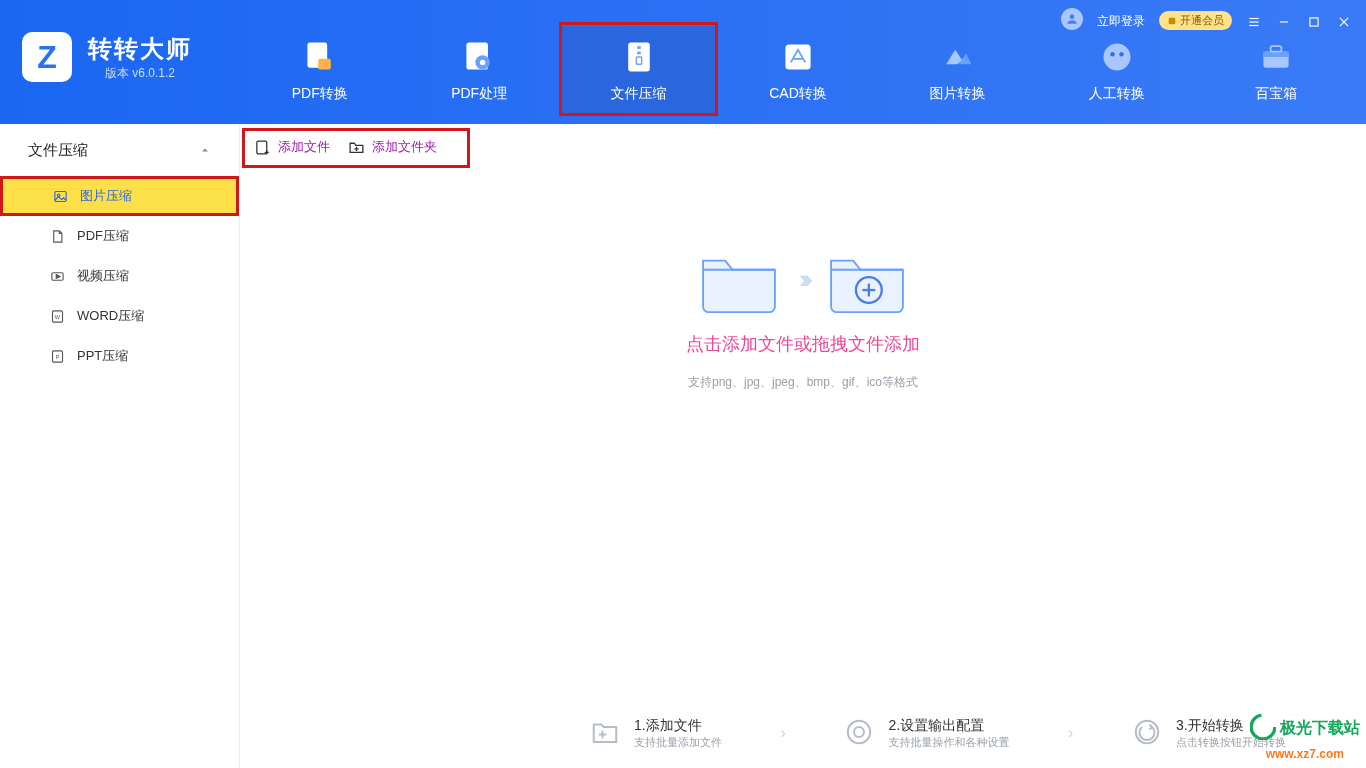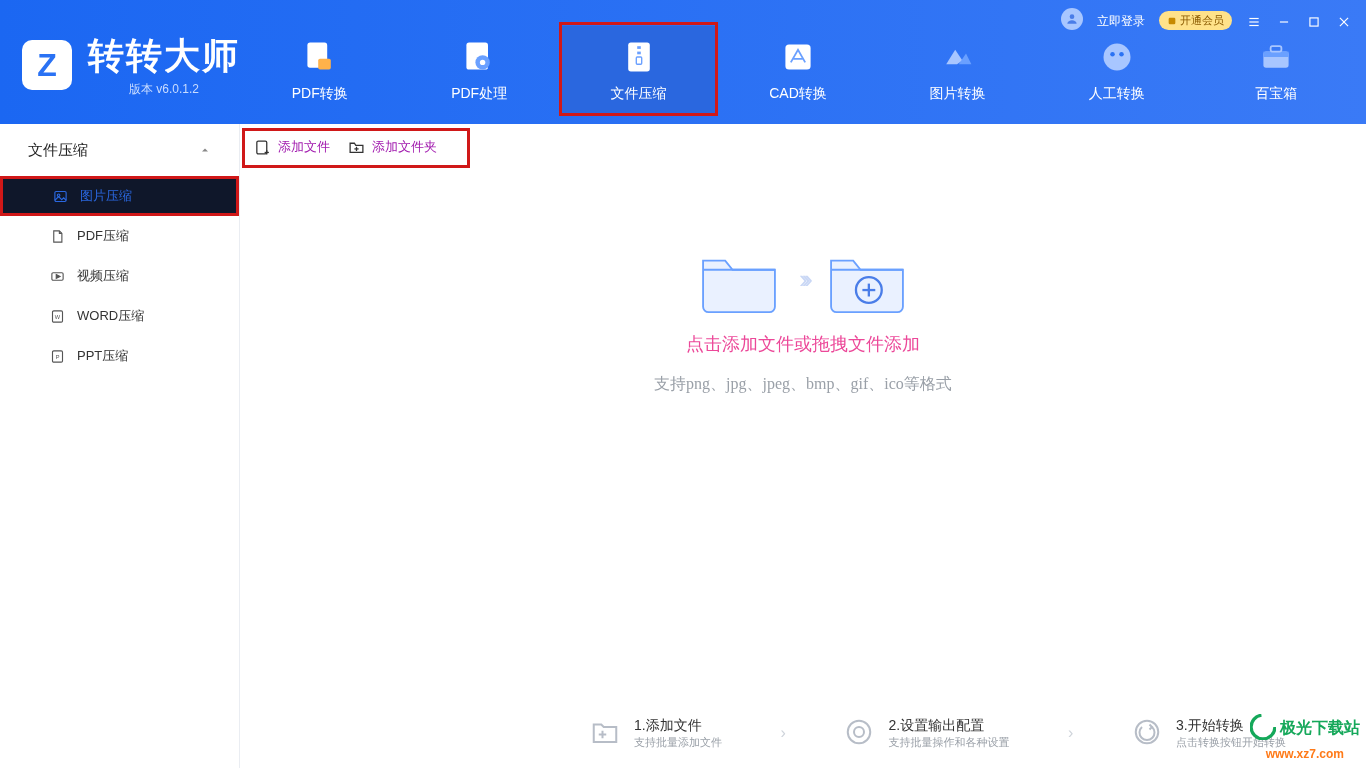--- a/index.html
+++ b/index.html
@@ -8,50 +8,50 @@
 .header { height: 124px; background: linear-gradient(90deg, #1b67f2 0%, #3a7af6 100%); position: relative; }
 .titlebar { height: 30px; display: flex; justify-content: flex-end; align-items: flex-end; padding: 6px 14px 0; gap: 14px; }
 .avatar { width: 22px; height: 22px; border-radius: 50%; background: #a8c6ff; display:flex; align-items:center; justify-content:center;}
 .login-text { color: #fff; font-size: 12px; cursor: pointer; }
 .vip-badge { background: #ffe28a; color: #8a5a00; font-size: 11px; padding: 2px 8px; border-radius: 10px; display:flex; align-items:center; gap:3px;}
 .tb-icon { width: 16px; height: 16px; color: #fff; cursor: pointer; display:flex; align-items:center; justify-content:center; }
 
 .logo-area { position: absolute; top: 32px; left: 22px; }
 .logo-row { display: flex; align-items: center; gap: 16px; }
 .logo-mark { width: 50px; height: 50px; background: #fff; border-radius: 10px; display:flex; align-items:center; justify-content:center; color:#2a72f4; font-weight:900; font-size:32px; }
-.app-name { color: #fff; font-size: 36px; font-weight: 800; letter-spacing: 2px; font-family: Liberation Serif, serif; }
+.app-name { color: #fff; font-size: 24px; font-weight: 800; letter-spacing: 2px; font-family: Liberation Serif, serif; }
 .app-version { color: #c9dcff; font-size: 12px; text-align:center; }
 
 .nav { position: absolute; bottom: 8px; left: 240px; right: 10px; height: 90px; display: flex; }
 .nav-item { width: 162px; display: flex; flex-direction: column; align-items: center; justify-content: center; gap: 10px; color: #fff; cursor: pointer; position: relative; }
 .nav-item.active { background: #2a67df; }
 .nav-icon { width: 36px; height: 36px; display:flex; align-items:center; justify-content:center; }
 .nav-label { font-size: 14px; }
 .nav-highlight { position:absolute; border:3px solid #d01818; pointer-events:none; }
 
 .body { display: flex; height: calc(100% - 124px); position: relative; }
 .sidebar { width: 240px; border-right: 1px solid #eaedf2; }
 .sb-header { height: 52px; display: flex; align-items: center; justify-content: space-between; padding: 0 28px; font-size: 15px; color: #222; cursor: pointer; }
 .sb-item { height: 40px; display: flex; align-items: center; gap: 12px; padding-left: 50px; font-size: 13px; color: #333; cursor: pointer; }
-.sb-item.active { background: #0f172a; color: #2a67df; border:3px solid #d01818; }
+.sb-item.active { background: #fde047; color: #2a67df; border:3px solid #d01818; }
 .sb-item.active .sb-ico { color:#2a67df; }
 .sb-ico { width: 15px; height: 15px; color:#555; }
 
 .main { flex: 1; position: relative; }
 .toolbar { height: 46px; display: flex; align-items: center; gap: 18px; padding-left: 14px; }
 .tbtn { display: flex; align-items: center; gap: 7px; font-size: 13px; color: #a21caf; cursor: pointer; }
 .tbtn-ico { width: 17px; height: 17px; color:#333; }
 .tb-highlight { position:absolute; border:3px solid #d01818; top:4px; left:2px; width:228px; height:40px; pointer-events:none; }
 
 .drop-area { position: absolute; top: 120px; left: 0; right: 0; display:flex; flex-direction:column; align-items:center; gap:18px; }
 .drop-graphic { display:flex; align-items:center; gap:18px; }
 .folder-box { width:84px; height:70px; }
 .arrows { color:#c9d7f5; font-size:26px; letter-spacing:-6px; }
 .drop-title { font-size: 18px; color: #ec4899; }
-.drop-sub { font-size: 16px; color: #9aa0a8; font-family: Liberation Serif, serif; }
+.drop-sub { font-size: 12px; color: #9aa0a8; }
 
 .steps { position: absolute; bottom: 6px; left: 300px; right: 30px; height: 58px; display:flex; align-items:center; justify-content:space-between; padding:0 50px; }
 .step { display:flex; align-items:flex-start; gap:14px; }
 .step-ico { width:30px; height:30px; color:#b7bdc7; }
 .step-tt { font-size:14px; color:#333; }
 .step-sub { font-size:11px; color:#9aa0a8; }
 .step-arrow { color:#cfd4db; font-size:16px; }
 
 .watermark { position:absolute; right:6px; bottom:6px; text-align:center; font-size:16px; font-weight:700; }
 .wm1 { color:#15a85a; }

